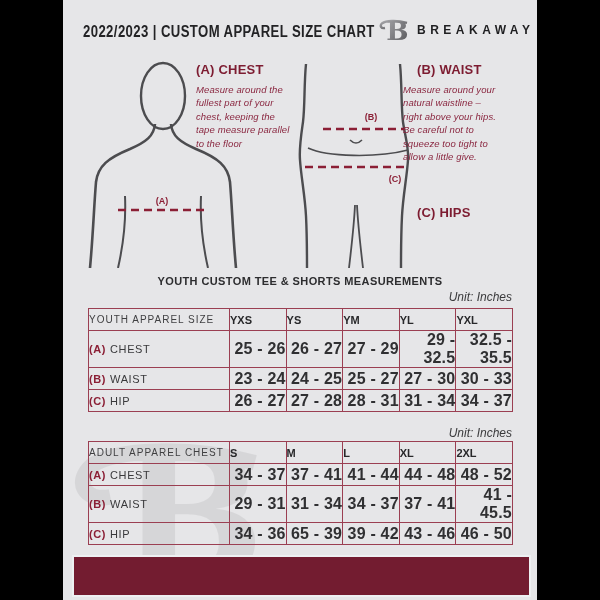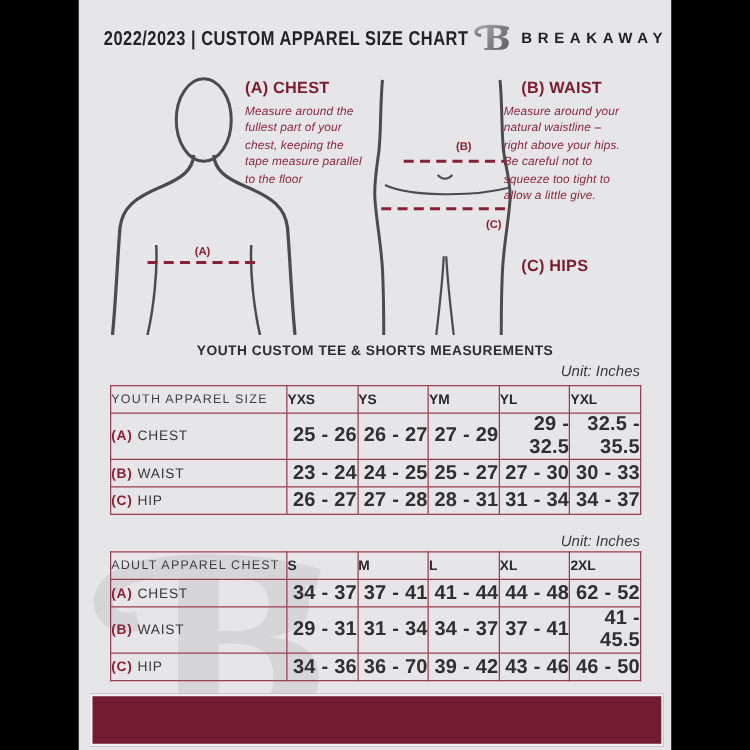--- a/index.html
+++ b/index.html
@@ -205,34 +205,34 @@
       <th class="size-head-val">L</th>
       <th class="size-head-val">XL</th>
       <th class="size-head-val">2XL</th>
     </tr>
     <tr>
       <td class="row-label"><span class="rowkey">(A)</span><span>CHEST</span></td>
       <td class="val">34 - 37</td>
       <td class="val">37 - 41</td>
       <td class="val">41 - 44</td>
       <td class="val">44 - 48</td>
-      <td class="val">62 - 52</td>
+      <td class="val">48 - 52</td>
     </tr>
     <tr>
       <td class="row-label"><span class="rowkey">(B)</span><span>WAIST</span></td>
       <td class="val">29 - 31</td>
       <td class="val">31 - 34</td>
       <td class="val">34 - 37</td>
       <td class="val">37 - 41</td>
       <td class="val">41 - 45.5</td>
     </tr>
     <tr>
       <td class="row-label"><span class="rowkey">(C)</span><span>HIP</span></td>
       <td class="val">34 - 36</td>
-      <td class="val">36 - 70</td>
+      <td class="val">65 - 39</td>
       <td class="val">39 - 42</td>
       <td class="val">43 - 46</td>
       <td class="val">46 - 50</td>
     </tr>
   </tbody>
     </table>
 
   <div class="abs footer-bar"></div>
 
 </div>

